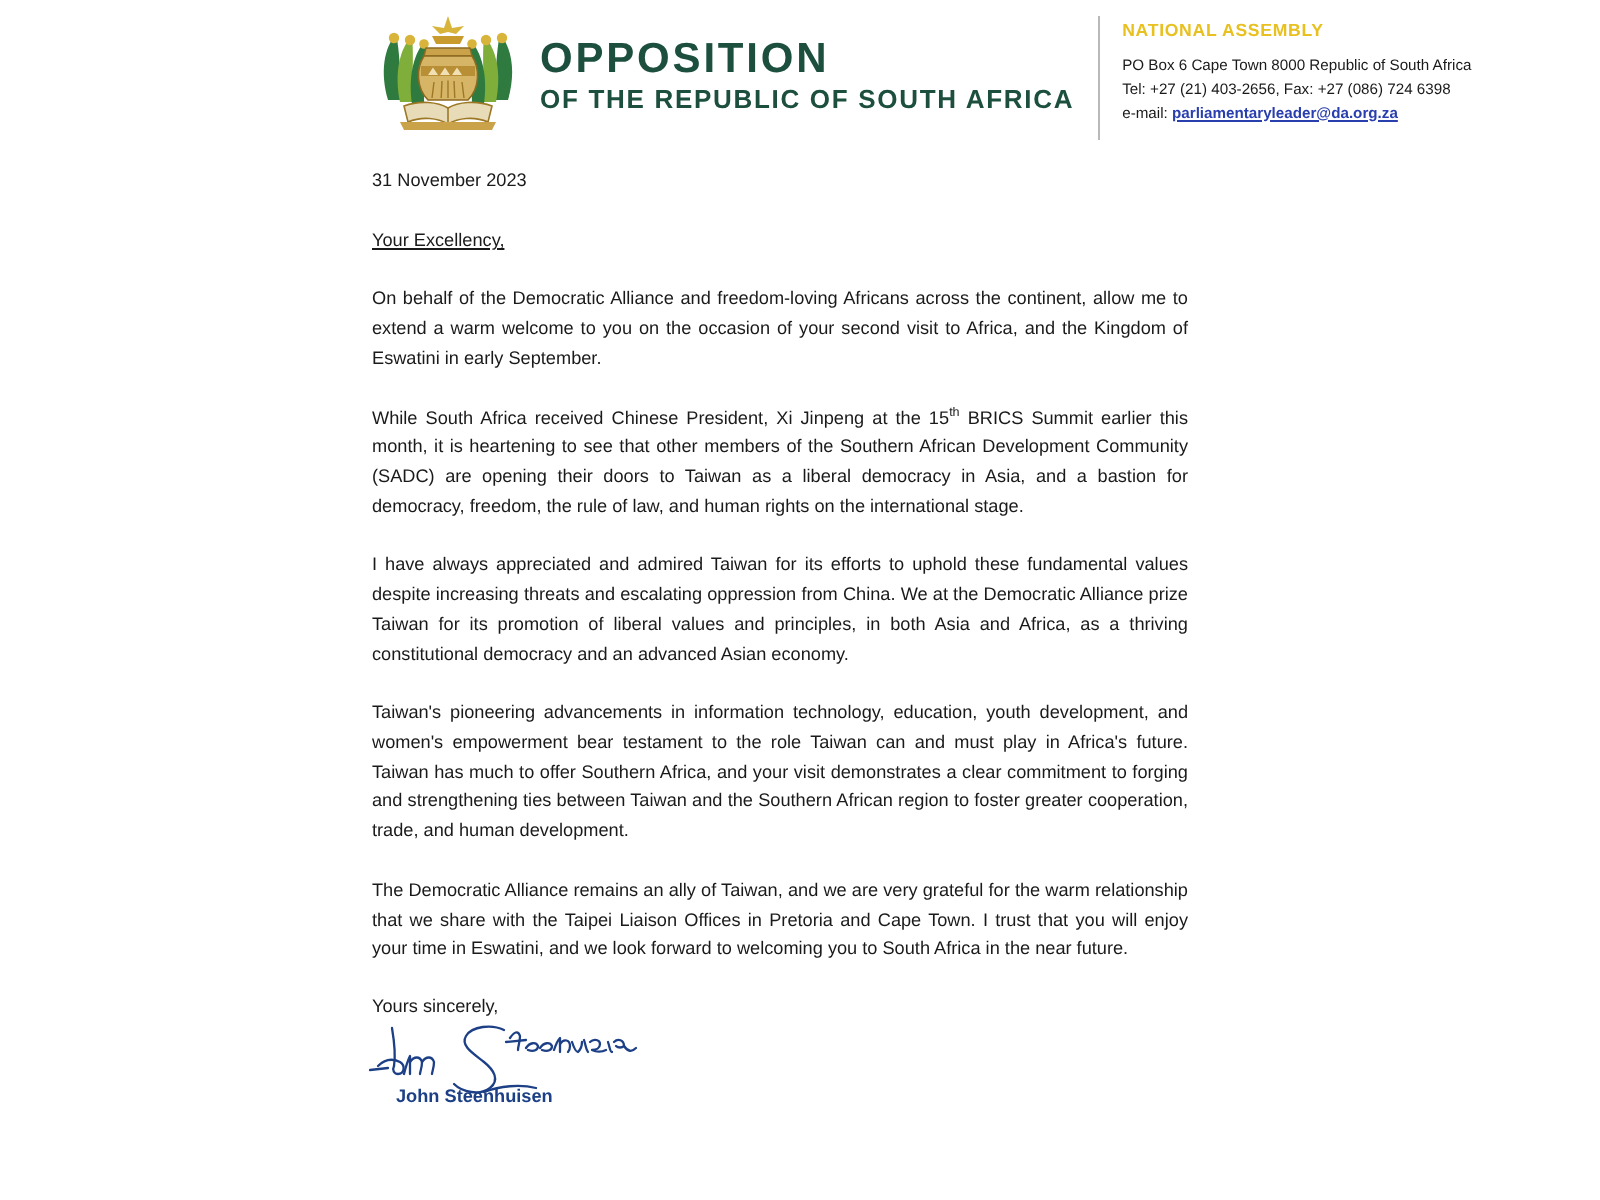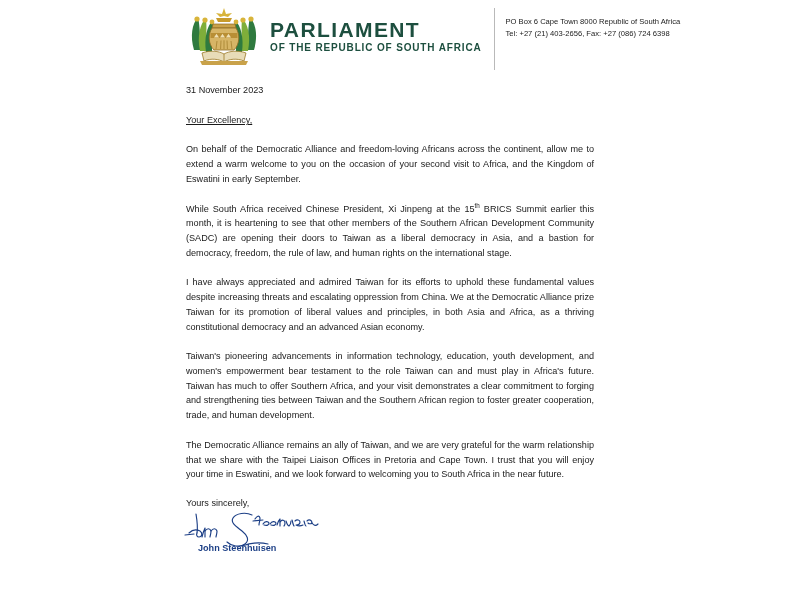--- a/index.html
+++ b/index.html
@@ -49,21 +49,21 @@
   .parl-word {
     font-family: "Liberation Sans", sans-serif;
     font-size: 21px;
     font-weight: bold;
     letter-spacing: 1.4px;
     color: #1d4f3f;
     line-height: 1;
   }
   .parl-sub {
     font-family: "Liberation Sans", sans-serif;
-    font-size: 10px;
+    font-size: 13px;
     font-weight: bold;
     letter-spacing: 0.85px;
     color: #1d4f3f;
     margin-top: 3px;
     line-height: 1;
   }
 
   .vrule {
     width: 1px;
     background: #b9b9b9;
@@ -229,30 +229,32 @@
 
         <g>
           <path d="M16 47 C24 44 33 45 38 48 C43 45 52 44 60 47 L58 55 C51 52 43 53 38 56 C33 53 25 52 18 55 Z" fill="#e8dcb8" stroke="#9c7826" stroke-width="0.8"></path>
           <line x1="38" y1="48" x2="38" y2="56" stroke="#9c7826" stroke-width="0.8"></line>
           <path d="M14 55 L62 55 L60 59 L16 59 Z" fill="#c9a24a"></path>
         </g>
       </svg>
     </div>
 
     <div class="parl-block">
-      <div class="parl-word">PARLIAMENT</div>
+      <div class="parl-word">OPPOSITION</div>
       <div class="parl-sub">OF THE REPUBLIC OF SOUTH AFRICA</div>
     </div>
 
     <div class="vrule"></div>
 
     <div class="office-block">
+      <div class="na-title">NATIONAL ASSEMBLY</div>
       <div class="addr">
         <div>PO Box 6  Cape Town  8000  Republic of South Africa</div>
         <div>Tel: +27 (21) 403-2656, Fax: +27 (086) 724 6398</div>
+        <div><span class="email-label">e-mail: </span><span class="email-link">parliamentaryleader@da.org.za</span></div>
       </div>
     </div>
 
   </div>
 
   <div class="letter">
 
     <div class="date-line">31 November 2023</div>
 
 

